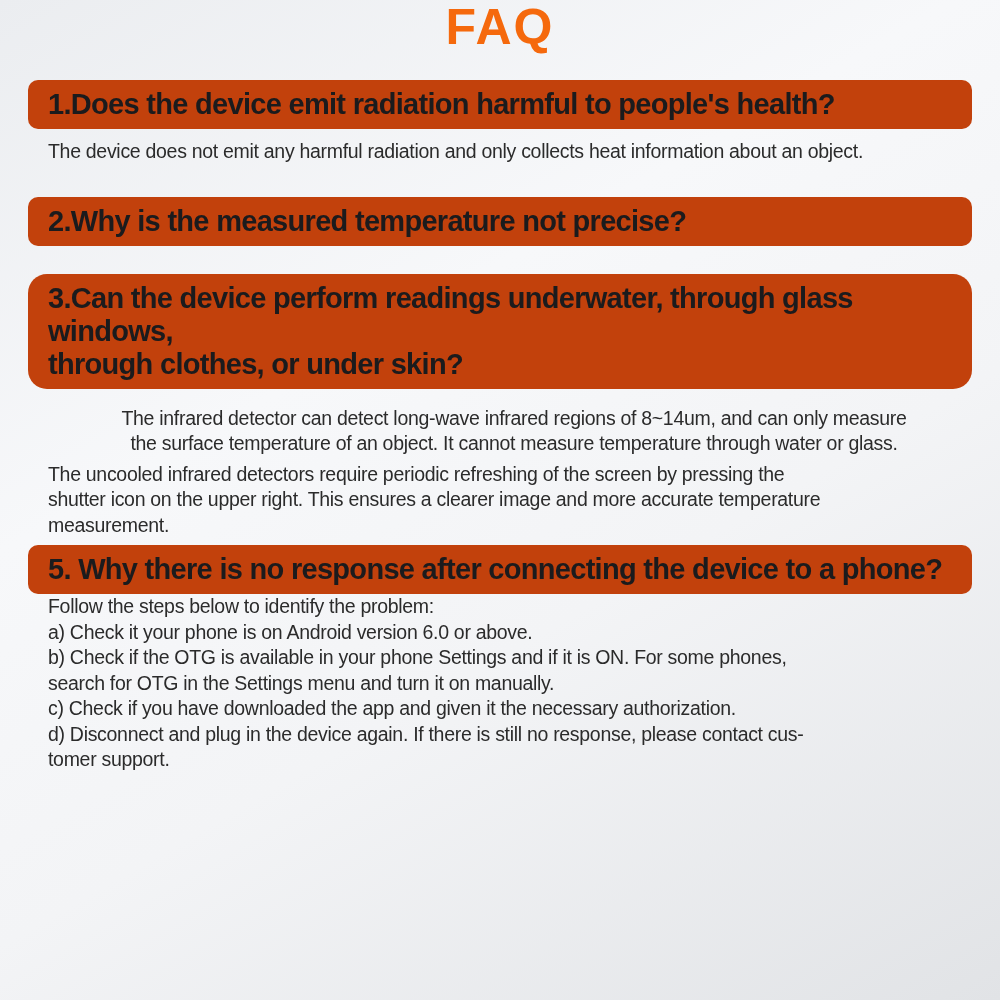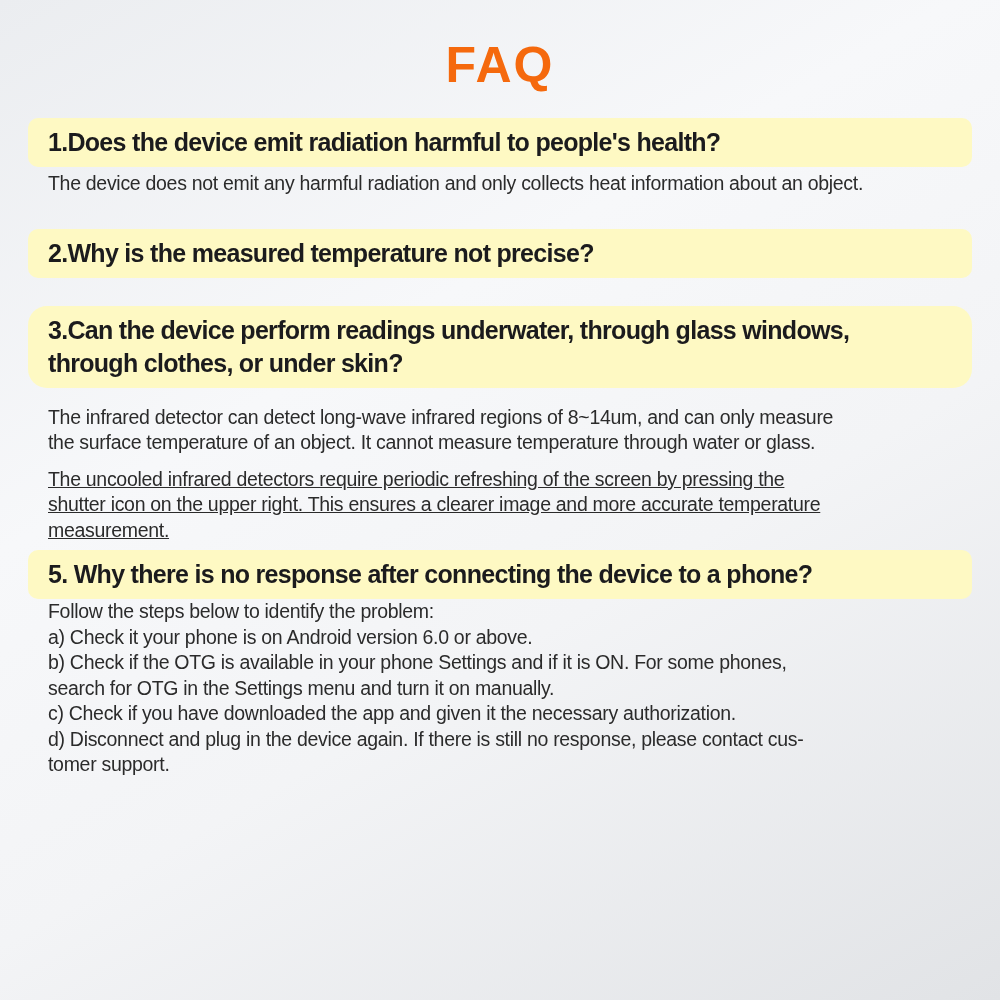--- a/index.html
+++ b/index.html
@@ -9,58 +9,57 @@
   body {
     width: 1000px;
     height: 1000px;
     overflow: hidden;
     font-family: "Liberation Sans", "DejaVu Sans", sans-serif;
     background: linear-gradient(150deg, #ebedf0 0%, #f7f8fa 35%, #f3f4f6 60%, #e1e3e6 100%);
     color: #232323;
   }
   .page-title {
     margin: 0;
-    padding-top: 38px;
     text-align: center;
     font-size: 50px;
     line-height: 54px;
     font-weight: 800;
     letter-spacing: 2px;
     color: #f5690d;
   }
   .faq-section { }
   .q-header {
     margin: 0 28px;
     padding: 8px 20px;
-    background: #fef9c3;
+    background: #c2410c;
     border-radius: 10px;
-    font-size: 25px;
+    font-size: 29px;
     line-height: 33px;
     font-weight: 700;
     letter-spacing: -0.7px;
     color: #1b1b1d;
     white-space: pre-line;
   }
   .answer {
     margin: 0 20px 0 48px;
     font-size: 19.5px;
     line-height: 25.5px;
     letter-spacing: -0.3px;
     color: #2b2b2b;
     white-space: pre-line;
   }
   
   .s1 .q-header { margin-top: 26px; }
-  .s1 .answer   { margin-top: 4px; }
+  .s1 .answer   { margin-top: 10px; }
   .s2 .q-header { margin-top: 32px; }
   .s2 .answer   { margin-top: 9px; }
   .s3 .q-header { margin-top: 28px; border-radius: 19px; }
-  .s3 .answer   { margin-top: 17px; }
+  .s3 .answer   { margin-top: 17px; text-align: center; }
   .s4 .q-header { margin-top: 38px; }
-  .s4 .answer   { margin-top: 11px; text-decoration: underline; }
+  .s4 .answer   { margin-top: 5px; }
   .s5 .q-header { margin-top: 7px; }
   .s5 .answer   { }
 </style>
 </head>
 <body>
 
 <h1 class="page-title">FAQ</h1>
 
 <section class="faq-section s1">
   <div class="q-header">1.Does the device emit radiation harmful to people's health?</div>

